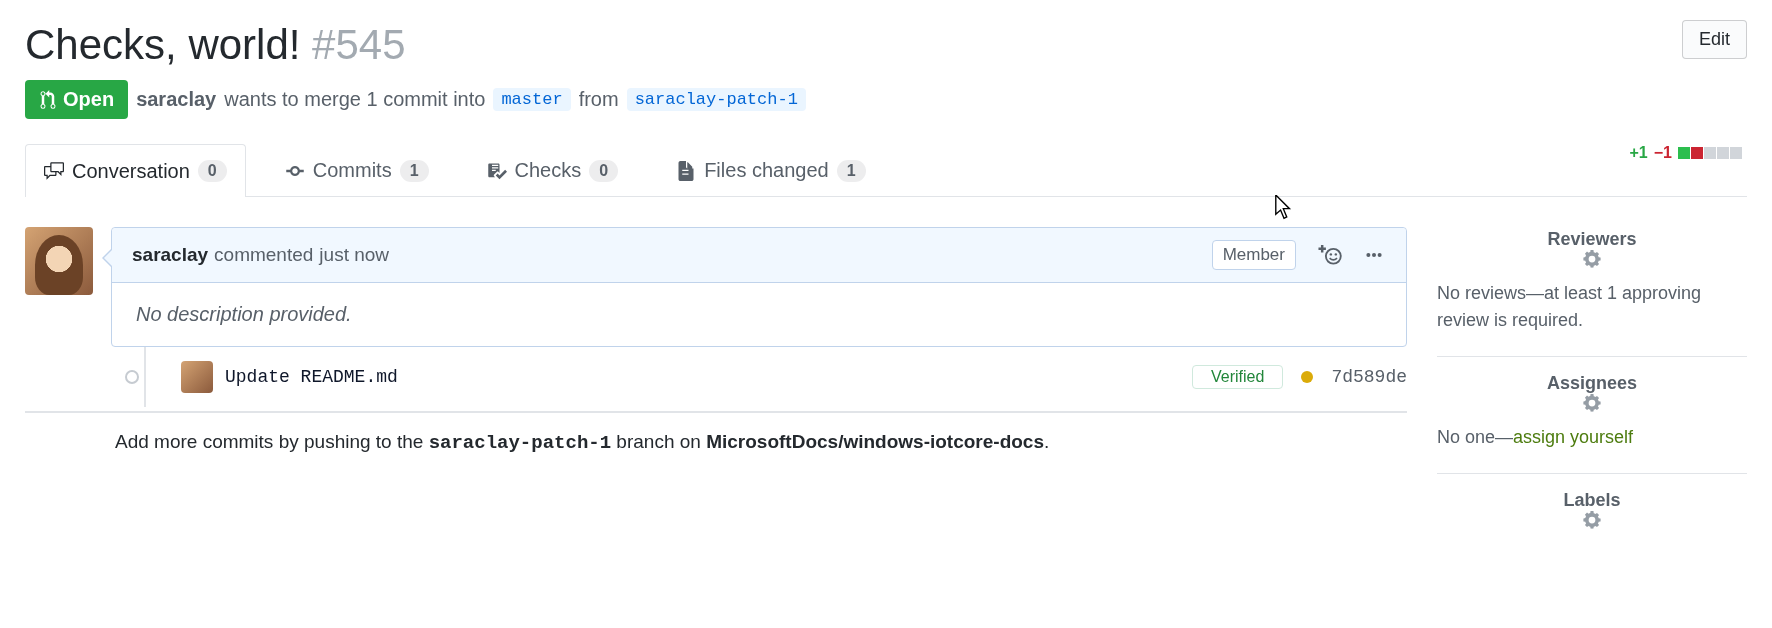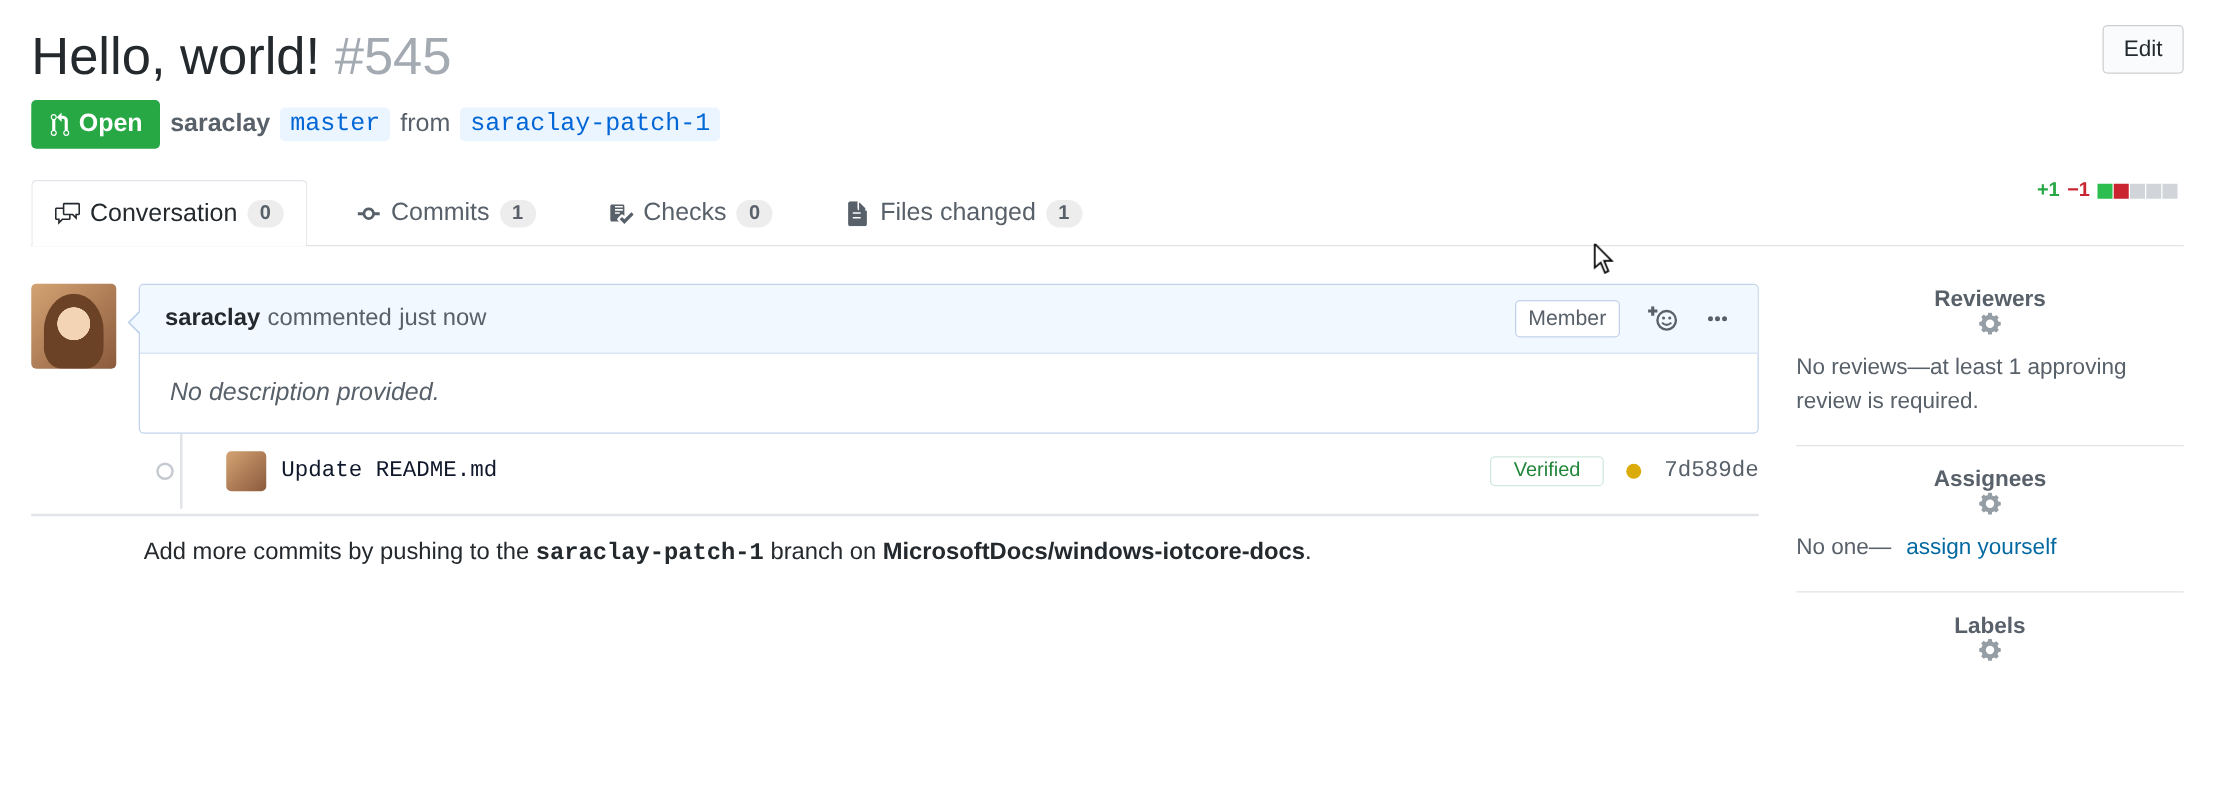--- a/index.html
+++ b/index.html
@@ -57,21 +57,21 @@
     font-size: 20px;
   }
   .state-badge svg { fill: #fff; }
   .author-link { font-weight: 600; color: #586069; }
   .branch-pill {
     background: #eaf5ff;
     color: #0366d6;
     font-family: SFMono-Regular, Consolas, "Liberation Mono", Menlo, monospace;
     padding: 2px 8px;
     border-radius: 4px;
-    font-size: 20px;
+    font-size: 17px;
   }
   .meta-text { color: #586069; }
   .tabs-row {
     display: flex;
     align-items: flex-start;
     border-bottom: 1px solid #e1e4e8;
     justify-content: space-between;
   }
   .tabs {
     display: flex;
@@ -297,46 +297,47 @@
     color:#586069;
     margin-bottom:12px;
     flex-direction:column;
   }
   .gear { color:#959da5; }
   .sidebar-text {
     font-size: 18px;
     color:#586069;
     line-height:1.5;
   }
-  .assign-link { color:#0369a1; text-decoration:none;margin-left:12px; }
+  .assign-link { color:#4d7c0f; text-decoration:none; }
 
   .cursor {
     position: fixed;
     pointer-events: none;
   }
 </style>
 </head>
 <body>
 
 <div class="header-row">
   <h1 class="title">
-    <span>Hello, world!</span>
+    <span>Checks, world!</span>
     <span class="issue-number">#545</span>
   </h1>
   <button class="edit-btn">Edit</button>
 </div>
 
 <div class="meta-row">
   <span class="state-badge">
     <svg width="18" height="20" viewBox="0 0 12 16">
         <path d="M11 11.28V5c-.03-.78-.34-1.47-.94-2.06C9.46 2.35 8.78 2.03 8 2H7V0L4 3l3 3V4h1c.27.02.48.11.69.31.21.2.3.42.31.69v6.28A1.993 1.993 0 0 0 10 15a1.993 1.993 0 0 0 1-3.72zm-1 2.92c-.66 0-1.2-.55-1.2-1.2 0-.65.55-1.2 1.2-1.2.65 0 1.2.55 1.2 1.2 0 .65-.55 1.2-1.2 1.2zM4 3c0-1.11-.89-2-2-2a1.993 1.993 0 0 0-1 3.72v6.56A1.993 1.993 0 0 0 2 15a1.993 1.993 0 0 0 1-3.72V4.72c.59-.34 1-.98 1-1.72zm-.8 10c0 .66-.55 1.2-1.2 1.2-.65 0-1.2-.55-1.2-1.2 0-.65.55-1.2 1.2-1.2.65 0 1.2.55 1.2 1.2zM2 4.2C1.34 4.2.8 3.65.8 3c0-.65.55-1.2 1.2-1.2.65 0 1.2.55 1.2 1.2 0 .65-.55 1.2-1.2 1.2z"></path>
       </svg>
     <span>Open</span>
   </span>
   <span class="author-link">saraclay</span>
+  <span class="meta-text">wants to merge 1 commit into</span>
   <span class="branch-pill">master</span>
   <span class="meta-text">from</span>
   <span class="branch-pill">saraclay-patch-1</span>
 </div>
 
 <div class="tabs-row">
   <div class="tabs">
     <div class="tab active">
       <svg class="icon" width="20" height="20" viewBox="0 0 16 16">
           <path d="M15 1H6c-.55 0-1 .45-1 1v2H1c-.55 0-1 .45-1 1v6c0 .55.45 1 1 1h1v3l3-3h4c.55 0 1-.45 1-1V9h1l3 3V9h1c.55 0 1-.45 1-1V2c0-.55-.45-1-1-1zM9 11H4.5L3 12.5V11H1V5h4v3c0 .55.45 1 1 1h3v2zm6-3h-2v1.5L11.5 8H6V2h9v6z"></path>

